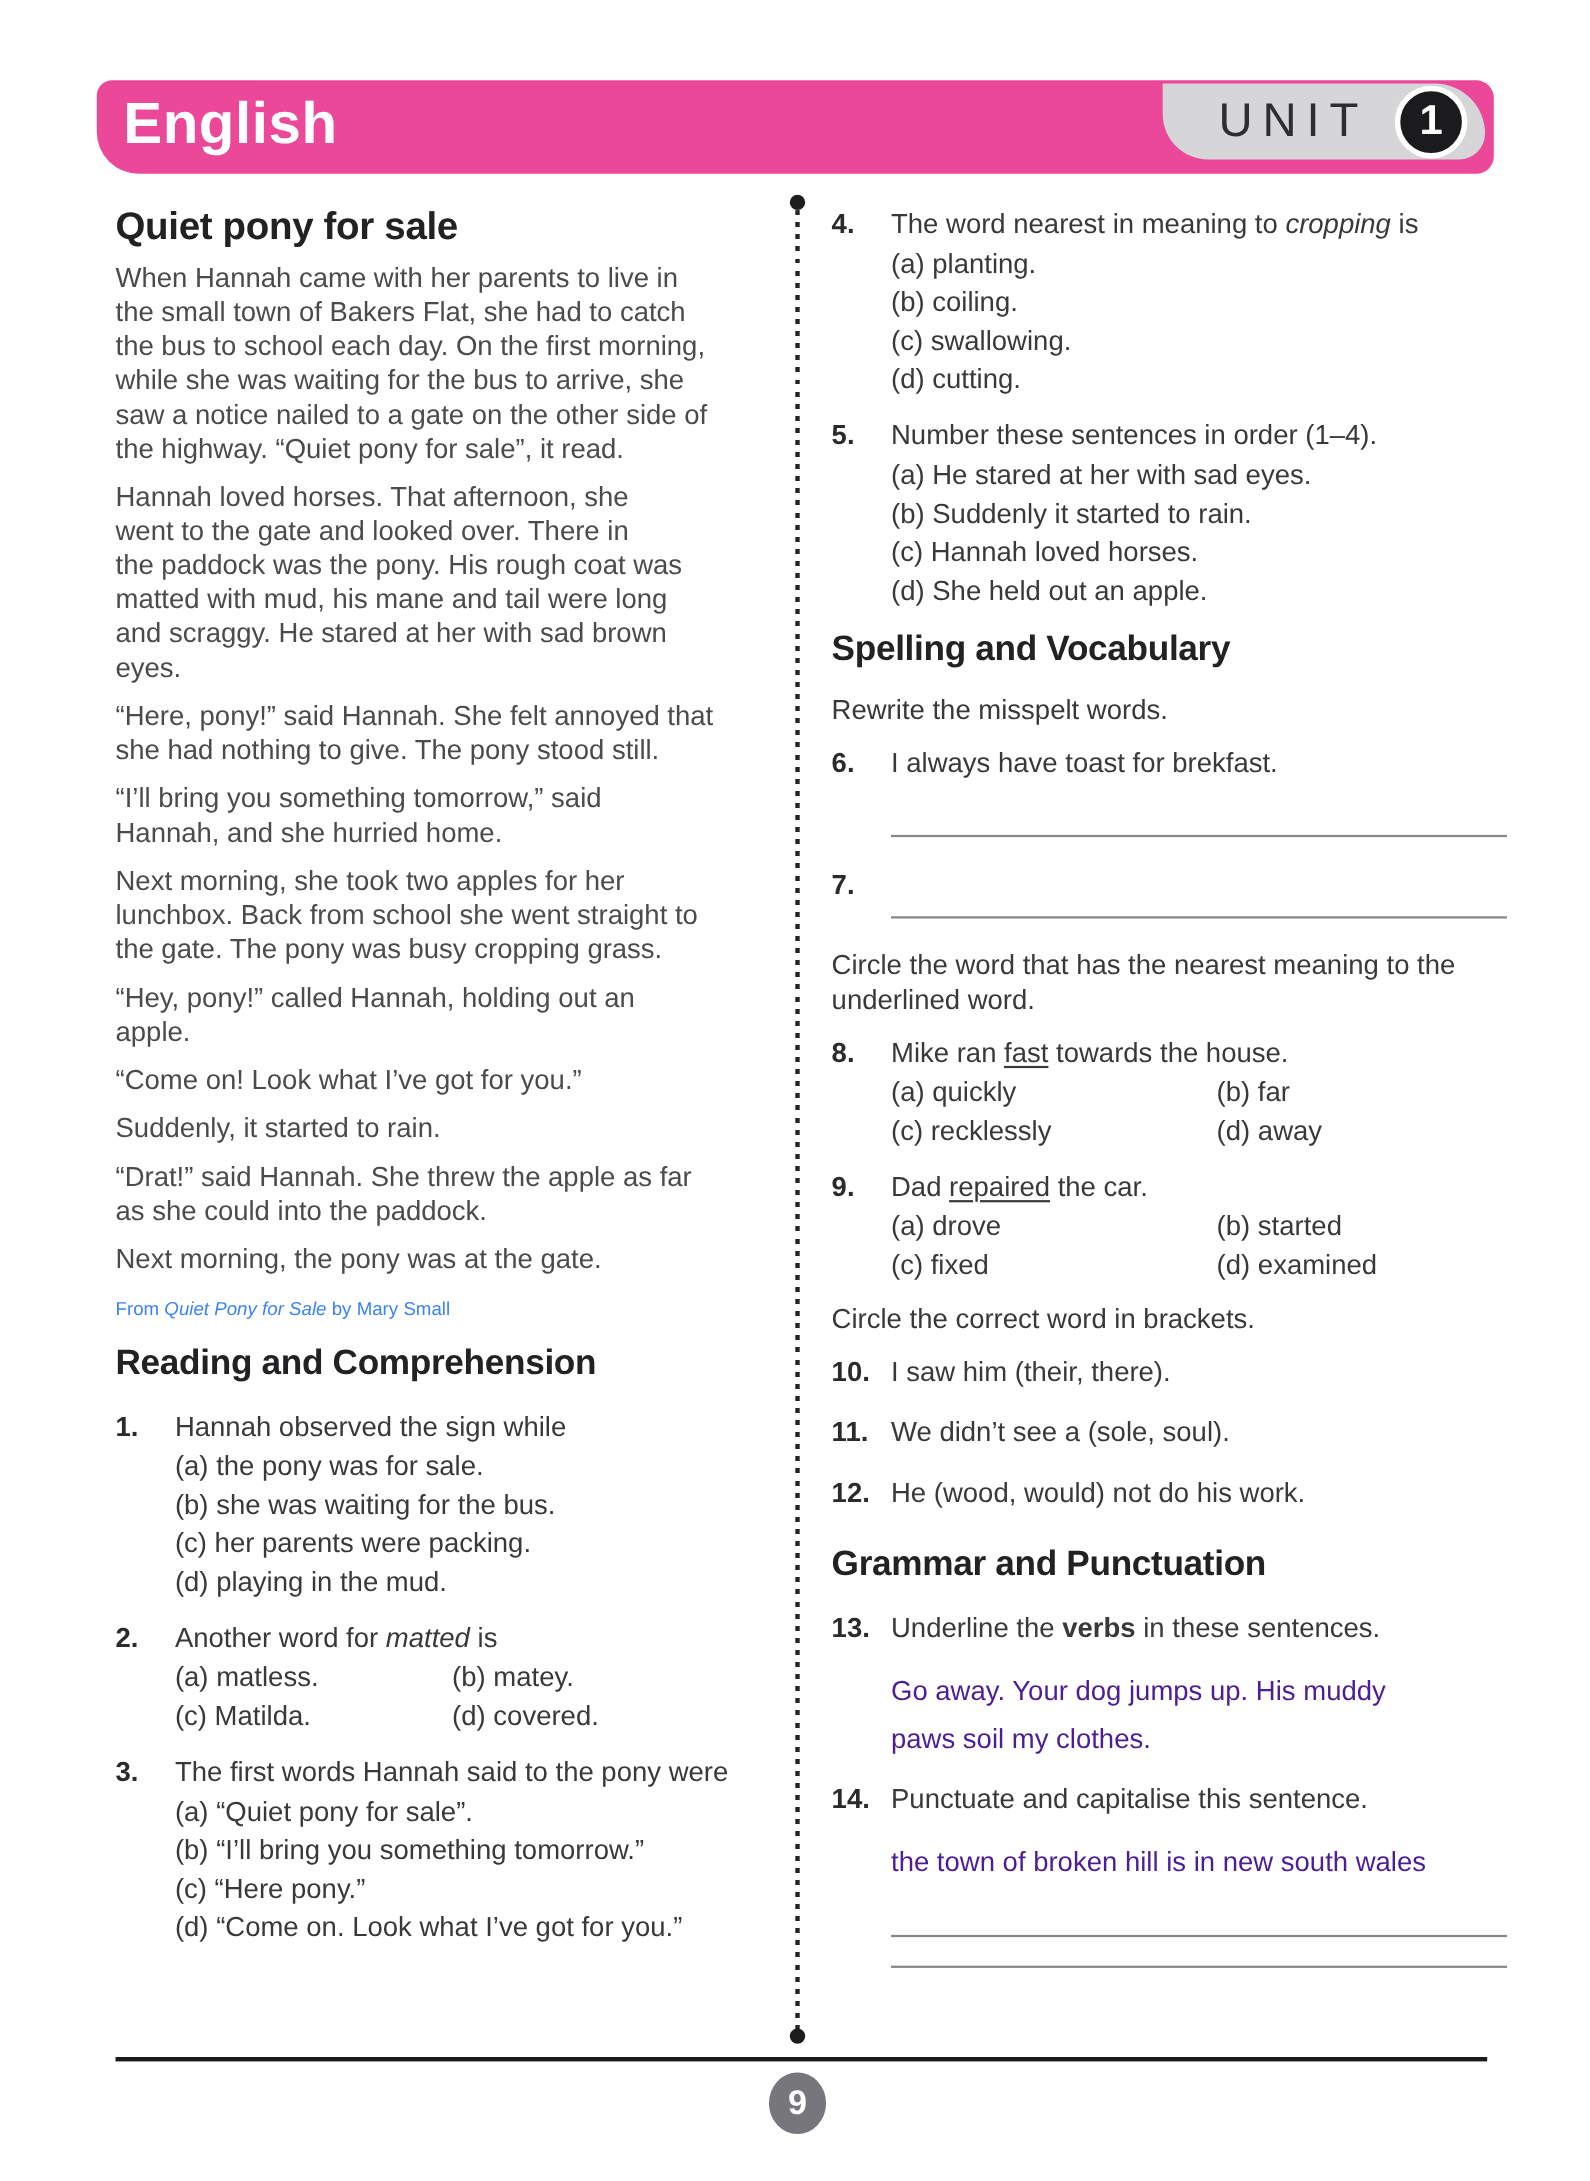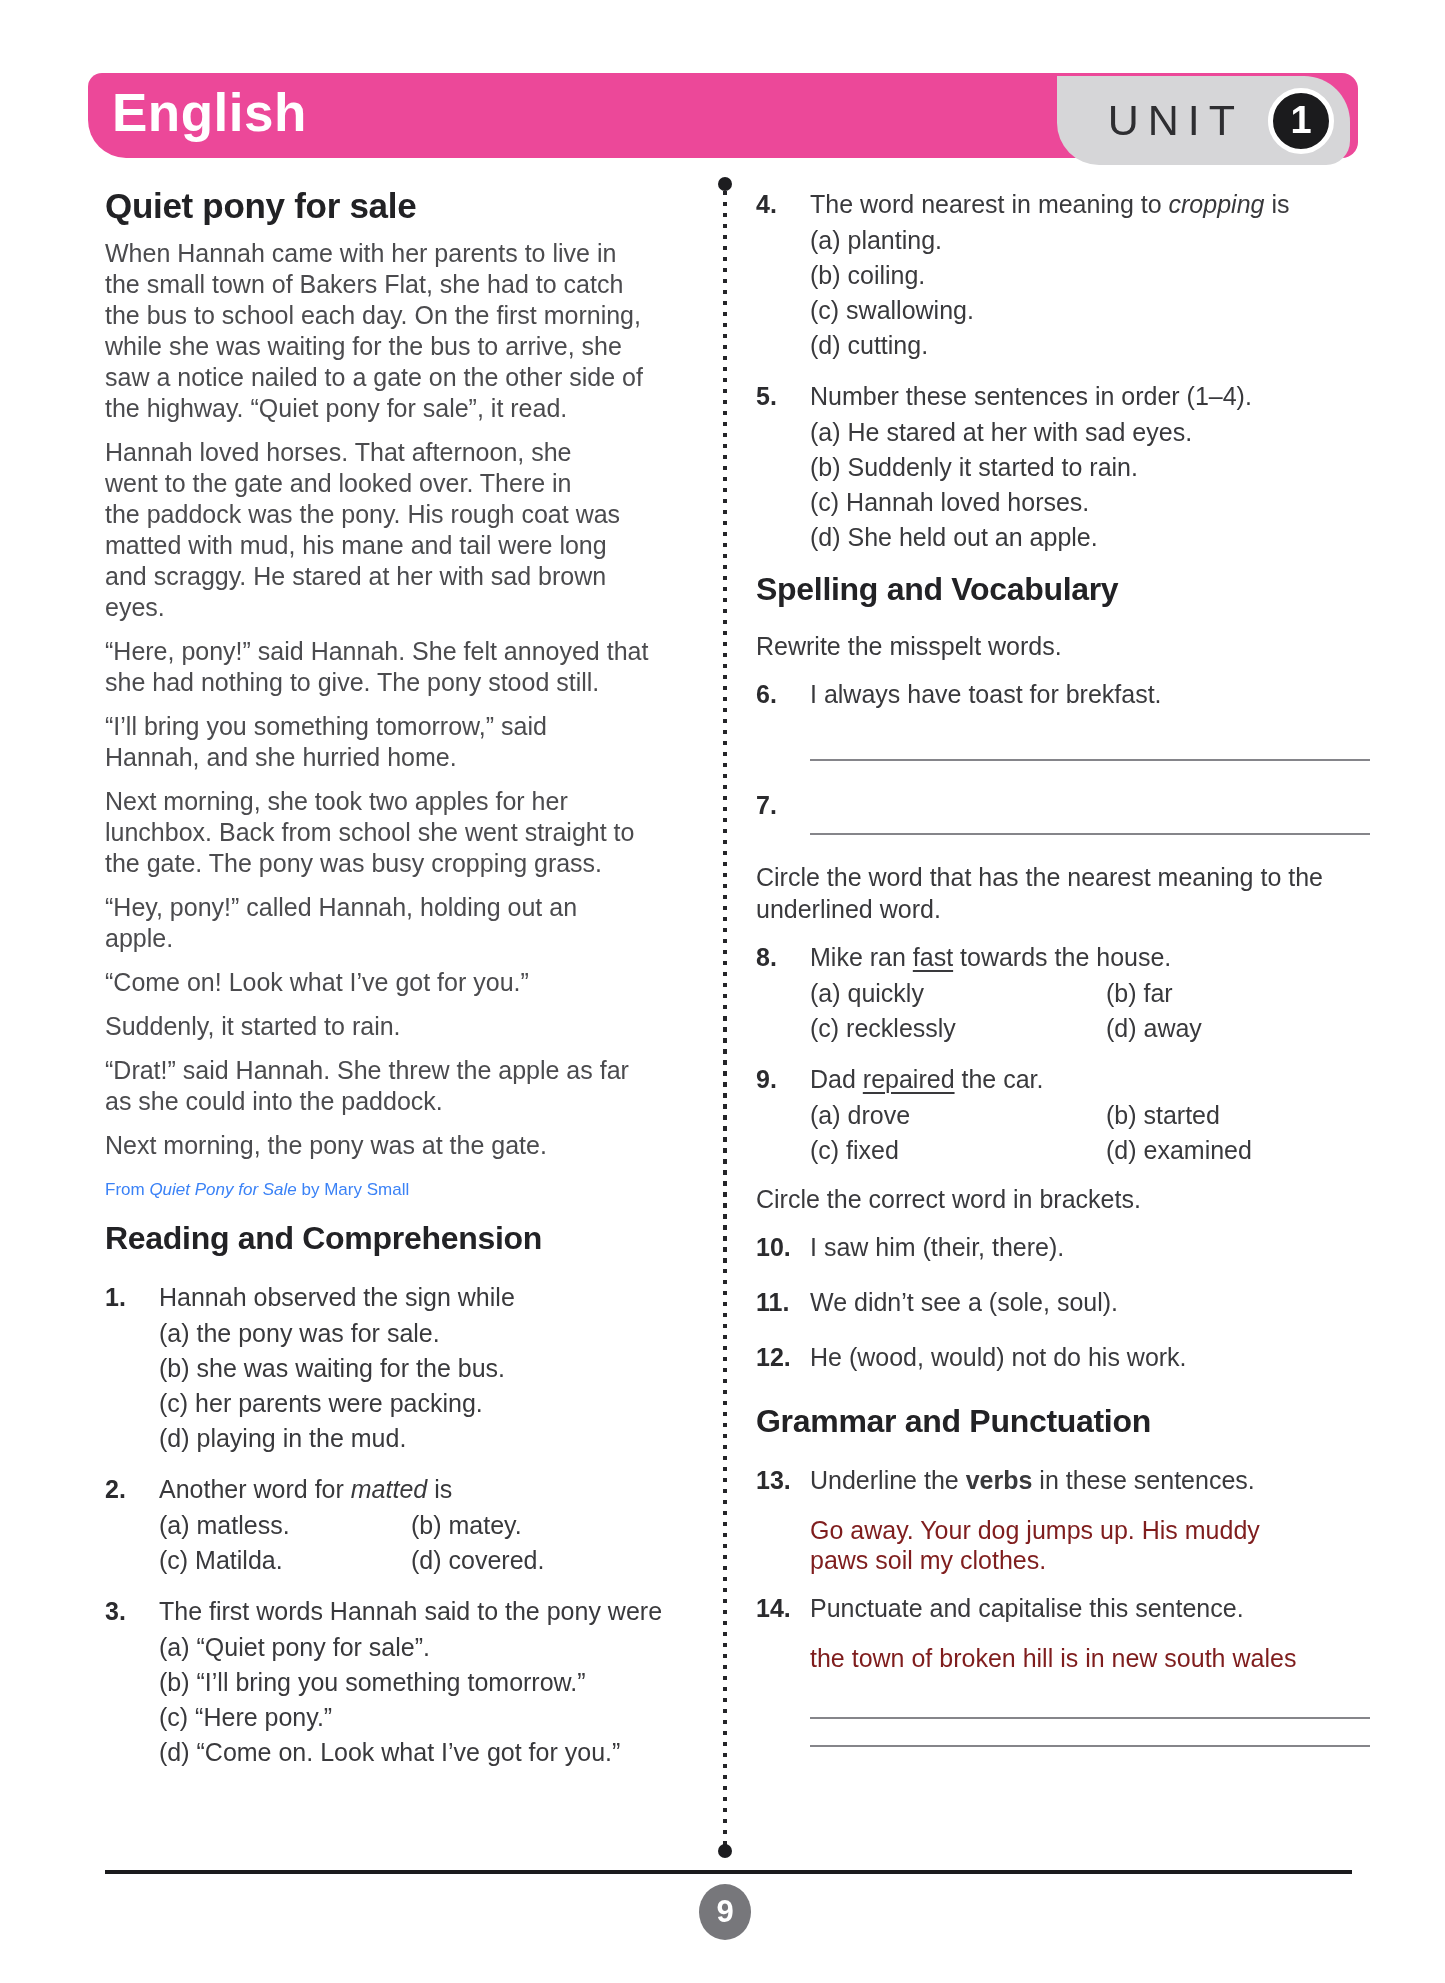--- a/index.html
+++ b/index.html
@@ -11,21 +11,21 @@
   .hdr-bar{
     position:absolute;left:88px;top:73px;width:1270px;height:85px;
     background:#ec4899;border-radius:14px 16px 16px 38px;
     display:flex;align-items:center;
   }
   .hdr-title{
     color:#ffffff;font-size:53px;font-weight:800;letter-spacing:0.5px;
     padding-left:24px;padding-bottom:6px;
   }
   .unit-tab{
-    position:absolute;left:1057px;top:76px;width:293px;height:89px;
+    position:absolute;left:1057px;top:76px;width:293px;height:69px;
     background:#d6d6d8;border-radius:0 46px 24px 42px;
     display:flex;align-items:center;justify-content:flex-end;
     padding-right:16px;box-sizing:border-box;gap:24px;
   }
   .unit-label{font-size:43px;color:#2e2e31;letter-spacing:9px;font-weight:400;}
   .unit-circle{
     width:56px;height:56px;border-radius:50%;background:#1b1b1d;border:5px solid #ffffff;
     color:#ffffff;font-size:38px;font-weight:700;
     display:flex;align-items:center;justify-content:center;flex:0 0 auto;
   }
@@ -43,21 +43,21 @@
   .sec-heading{font-size:32px;font-weight:800;color:#222225;line-height:38px;margin:14px 0 22px 0;letter-spacing:-0.3px;}
   .instr{white-space:pre-line;font-size:25px;line-height:32px;color:#39393c;margin:0 0 14px 0;}
   
   .q{display:grid;grid-template-columns:54px 1fr;margin-bottom:15px;}
   .qnum{font-weight:700;color:#2b2b2e;font-size:25px;line-height:37px;}
   .qbody{min-width:0;}
   .qtext{white-space:pre-line;font-size:25px;line-height:37px;color:#39393c;}
   .opt{font-size:25px;line-height:35px;color:#39393c;}
   .opt-grid{display:grid;grid-template-columns:252px auto;}
   .col-right .opt-grid{grid-template-columns:296px auto;}
-  .q-bodytext{white-space:pre-line;font-size:25px;line-height:30px;color:#7f1d1d;margin-top:16px;}
+  .q-bodytext{white-space:pre-line;font-size:25px;line-height:44px;color:#4c1d95;margin-top:16px;}
   .ans-line{height:0;border-top:2px solid #85858a;margin:46px 0 26px 0;}
   .ans-line.tall{margin-top:44px;}
   
   .divider{
     position:absolute;left:723px;top:191px;width:4px;height:1655px;
     background:repeating-linear-gradient(to bottom,#242428 0px,#242428 4.5px,transparent 4.5px,transparent 11px);
   }
   .divider-dot{position:absolute;width:14px;height:14px;border-radius:50%;background:#1d1d20;left:718px;}
   .dot-top{top:177px;}
   .dot-bottom{top:1844px;}

